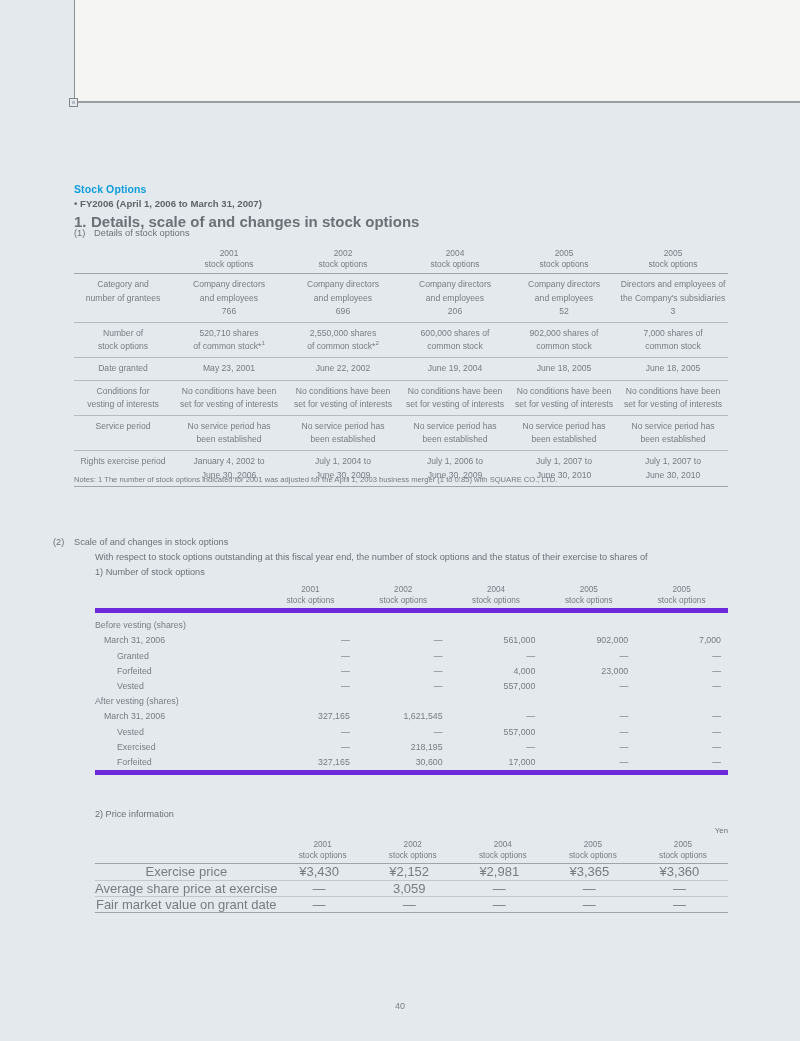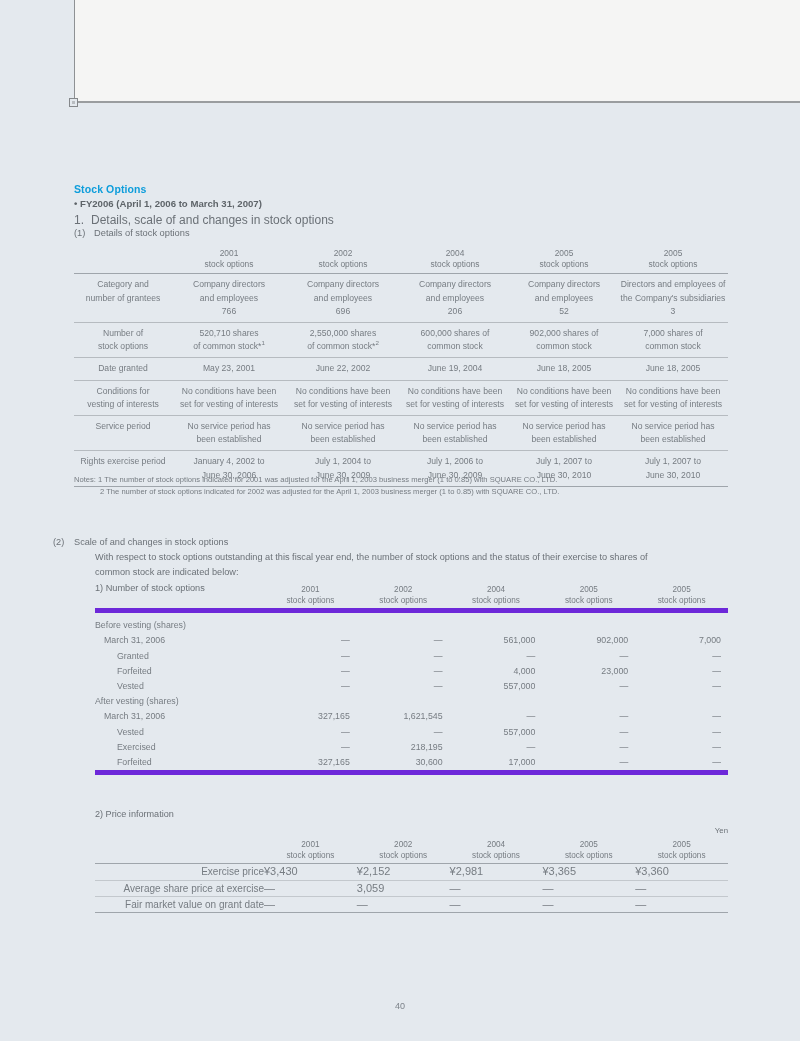--- a/index.html
+++ b/index.html
@@ -68,21 +68,22 @@
     left: 74px;
     top: 198px;
     font-size: 9.6px;
     font-weight: bold;
     color: #5e6469;
   }
   .line-1 {
     position: absolute;
     left: 74px;
     top: 213px;
-    font-size: 12px;
+    font-size: 15px;
+    font-weight: bold;
   }
   .line-1 .num { display: inline-block; width: 17px; }
   .line-2 {
     position: absolute;
     left: 74px;
     top: 228px;
     font-size: 9.3px;
   }
   .line-2 .num { display: inline-block; width: 20px; }
 
@@ -222,29 +223,29 @@
   #t3 .hdr td {
     text-align: center;
     line-height: 10.6px;
     padding-bottom: 2px;
     font-size: 8.2px;
   }
   #t3 tr.rule td { border-top: 1px solid #9fa5ab; }
   #t3 tr.rule-thin td { border-top: 1px solid #c3c8cd; }
   #t3 tr.rule-bot td { border-top: 1px solid #9fa5ab; height: 0; line-height: 0; font-size:0; }
   #t3 td.lab {
-    text-align: right;
+    text-align: center;
     line-height: 15.4px;
-    font-size: 10px;
+    font-size: 13px;
     white-space: nowrap;
   }
   #t3 td.val {
-    text-align: left;
+    text-align: center;
     line-height: 15.4px;
-    font-size: 11px;
+    font-size: 13px;
     padding-right: 7px;
   }
 
   #page-number {
     position: absolute;
     left: 0;
     top: 1001px;
     width: 800px;
     text-align: center;
     font-size: 9px;
@@ -340,27 +341,25 @@
           <td style="height: 0px; font-size: 0px;"></td>
           <td style="height: 0px; font-size: 0px;"></td>
           <td style="height: 0px; font-size: 0px;"></td>
           <td style="height: 0px; font-size: 0px;"></td>
         </tr>
       </tbody>
   </table>
 
   <div class="notes">
     <span>Notes: 1 The number of stock options indicated for 2001 was adjusted for the April 1, 2003 business merger (1 to 0.85) with SQUARE CO., LTD.</span>
-    <span class="n2">2 The number of stock options indicated for 2002 was adjusted for the April 1, 2003 business merger (1 to 0.85) with SQUARE CO., LTD.</span>
   </div>
 
   <div class="para-2">
     <span class="i0"><span class="num">(2)</span><span>Scale of and changes in stock options</span></span>
     <span class="i1">With respect to stock options outstanding at this fiscal year end, the number of stock options and the status of their exercise to shares of</span>
-    <span class="i1">common stock are indicated below:</span>
     <span class="i1">1) Number of stock options</span>
   </div>
 
   <table class="doc" id="t2">
     <colgroup>
       <col class="lab">
         <col class="cc">
         <col class="cc">
         <col class="cc">
         <col class="cc">

